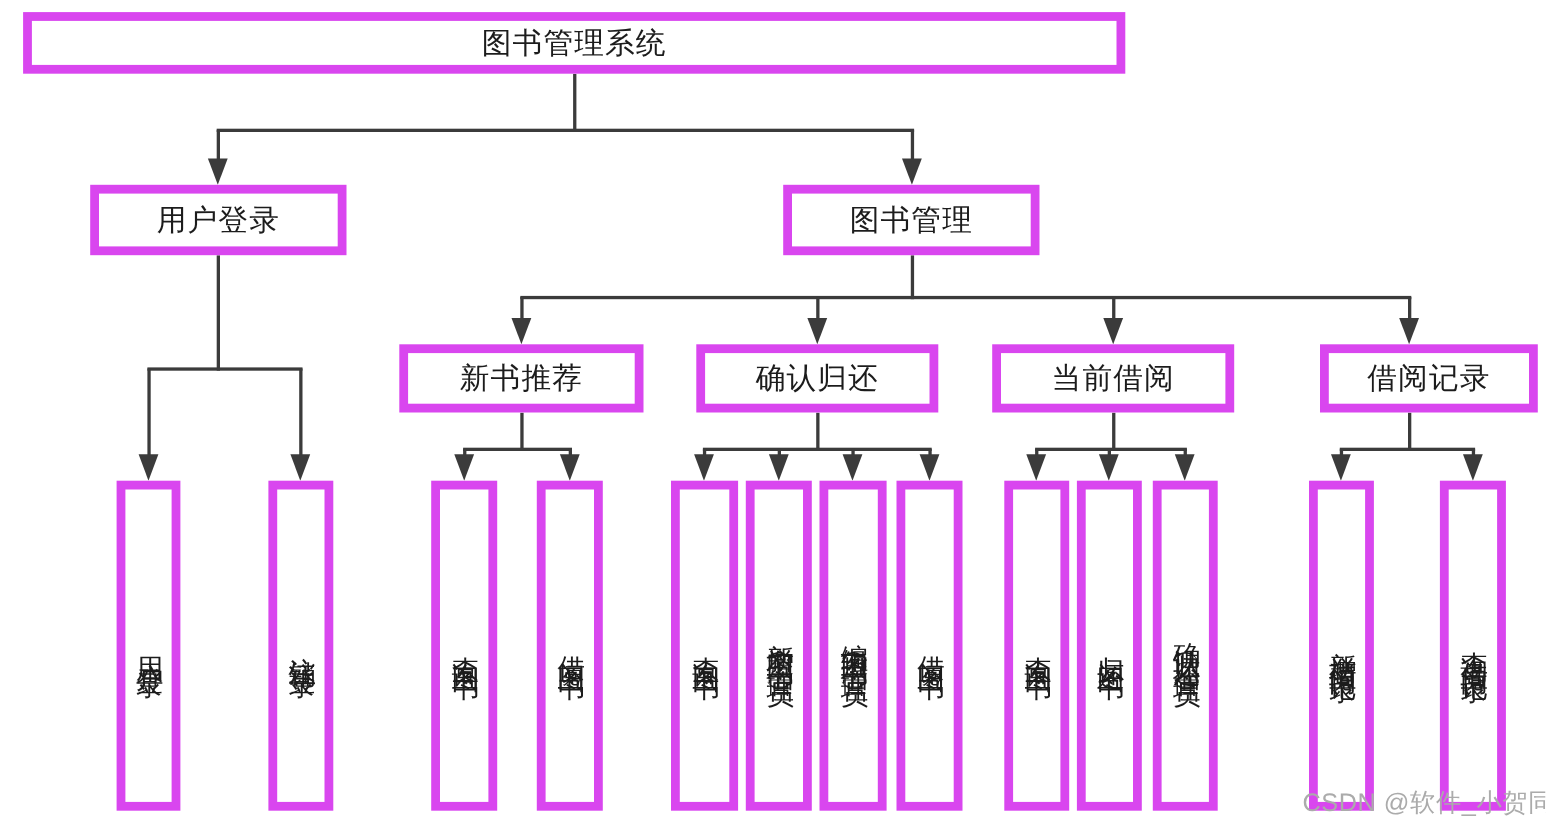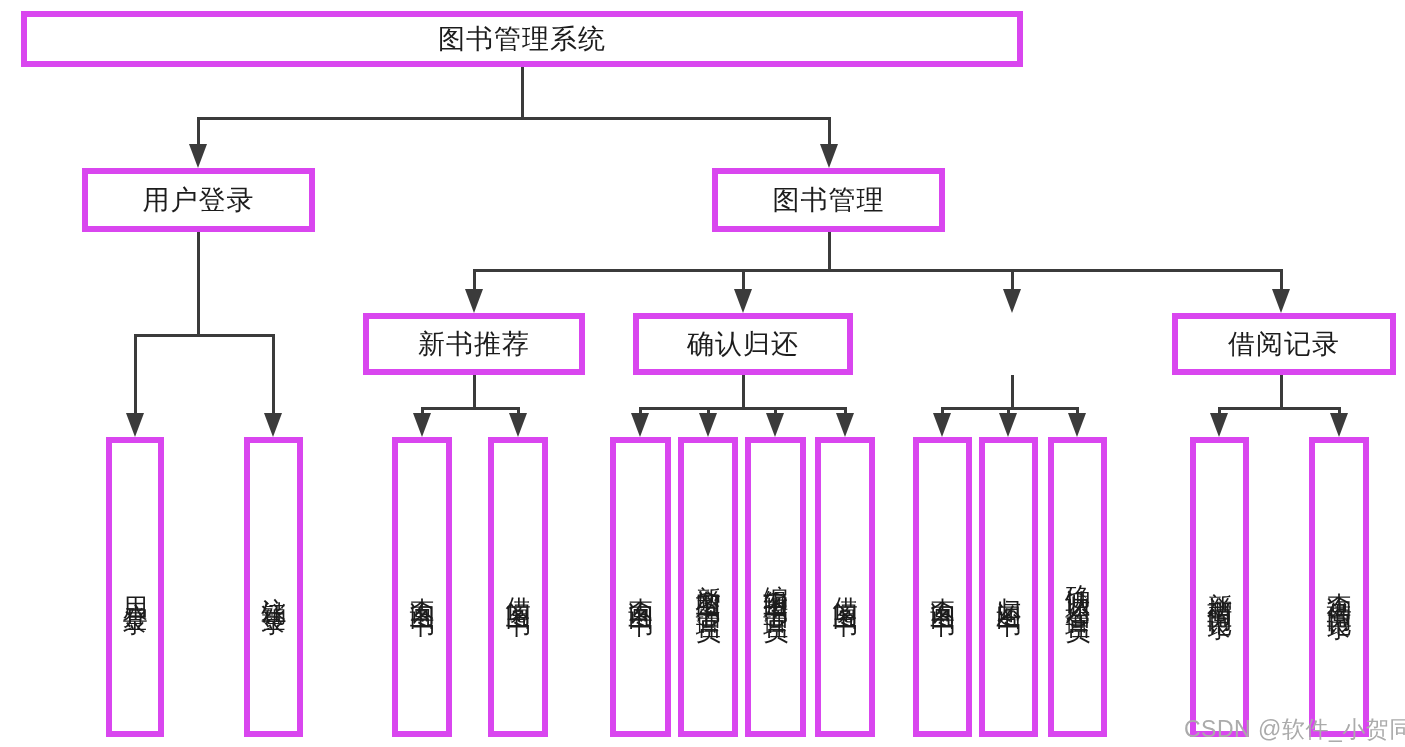--- a/index.html
+++ b/index.html
@@ -7,21 +7,21 @@
     position: relative;
     width: 1405px;
     height: 747px;
     background: #ffffff;
     font-family: "Liberation Sans", "DejaVu Sans", sans-serif;
     overflow: hidden;
   }
   .node {
     position: absolute;
     background: #ffffff;
-    border: 6px solid #d946ef;
+    border: 8px solid #d946ef;
     box-sizing: border-box;
     display: flex;
     align-items: center;
     justify-content: center;
     color: #1c1c1c;
   }
   .hlabel {
     font-size: 27px;
     letter-spacing: 1px;
     white-space: nowrap;
@@ -122,21 +122,24 @@
   <div class="node" style="left:712px; top:168px; width:233px; height:64px;">
     <span class="hlabel">图书管理</span>
   </div>
 
   <div class="node" style="left:363px; top:313px; width:222px; height:62px;">
     <span class="hlabel">新书推荐</span>
   </div>
   <div class="node" style="left:633px; top:313px; width:220px; height:62px;">
     <span class="hlabel">确认归还</span>
   </div>
-  <div class="node" style="left:1172px; top:313px; width:224px; height:62px;">
+  <div class="node" style="left:902px; top:313px; width:220px; height:62px;">
+    <span class="hlabel">当前借阅</span>
+  </div>
+  <div class="node" style="left:1200px; top:313px; width:198px; height:62px;">
     <span class="hlabel">借阅记录</span>
   </div>
 
   <div class="node" style="left:106px; top:437px; width:58px; height:300px;">
     <span class="vlabel">用户登录</span>
   </div>
   <div class="node" style="left:244px; top:437px; width:59px; height:300px;">
     <span class="vlabel">注销登录</span>
   </div>
 

